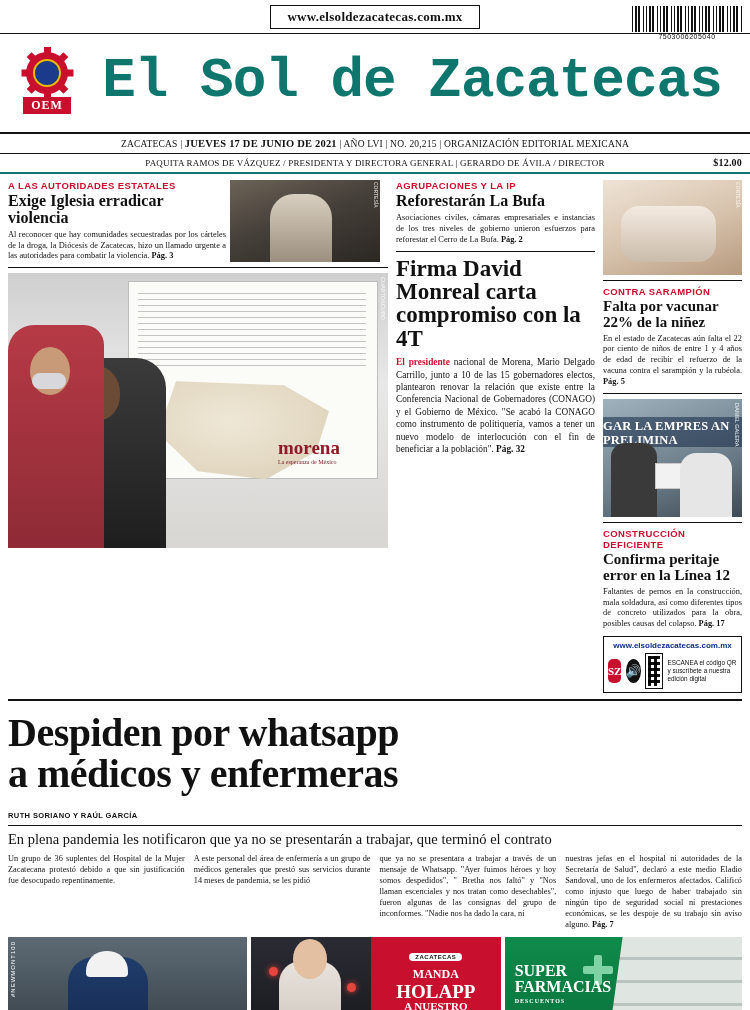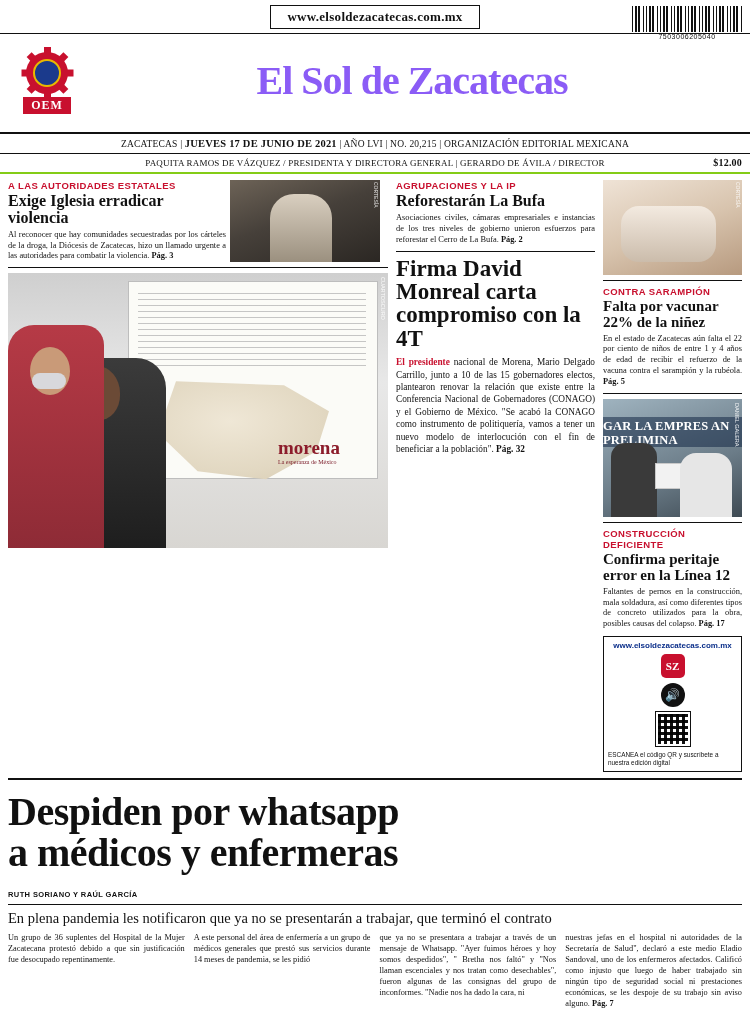--- a/index.html
+++ b/index.html
@@ -73,24 +73,24 @@
   .dem-box {
     margin-top: 3px;
     background: #c8102e; color: #fff;
     font-weight: bold; font-size: 12px;
     padding: 1px 8px; letter-spacing: 1px;
     font-family: "Liberation Serif", serif;
   }
   .title-main {
     flex: 1;
     text-align: center;
-    font-family: Liberation Serif, serif;
+    font-family: Liberation Mono, monospace;
     font-weight: bold;
-    font-size: 40px;
-    color: #8b5cf6;
+    font-size: 56px;
+    color: #0f766e;
     letter-spacing: -1px;
     line-height: 1;
     padding-bottom: 4px;
   }
   .barcode-wrap {
     position: absolute; right: 8px; top: -28px;
     text-align: center;
   }
   .barcode {
     height: 26px; width: 110px;
@@ -108,21 +108,21 @@
     text-align: center;
     font-size: 9.5px;
     padding: 4px 6px;
     border-bottom: 1px solid #111;
     font-family: "Liberation Serif", serif;
     letter-spacing: .2px;
   }
   .inforow b.date { font-size: 10.5px; }
   .inforow2 {
     position: relative;
-    border-bottom: 2px solid #84cc16;
+    border-bottom: 2px solid #0f766e;
     font-size: 9px;
     padding: 4px 6px;
     text-align: center;
     font-family: "Liberation Serif", serif;
     letter-spacing: .2px;
   }
   .price {
     position: absolute; right: 8px; top: 3px;
     font-weight: bold; font-size: 10px;
   }
@@ -327,21 +327,21 @@
   }
   .promo-box {
     border: 1px solid #111;
     margin-top: 6px;
     padding: 4px;
   }
   .promo-url {
     color: #0b2f8a; font-weight: bold; font-size: 8px; text-align:center;
     margin-bottom: 4px;
   }
-  .promo-row { display:flex; align-items:center; gap:5px;flex-direction:column; }
+  .promo-row { display:flex; align-items:center; gap:5px; }
   .sz-badge {
     width: 24px; height: 24px; border-radius: 5px; background:#c8102e;
     color:#fff; font-weight:bold; font-size:11px;
     display:flex; align-items:center; justify-content:center;
     font-family:"Liberation Serif",serif;
   }
   .spk {
     width: 24px; height: 24px; border-radius: 50%; background:#111; color:#fff;
     display:flex; align-items:center; justify-content:center; font-size:12px;
   }

